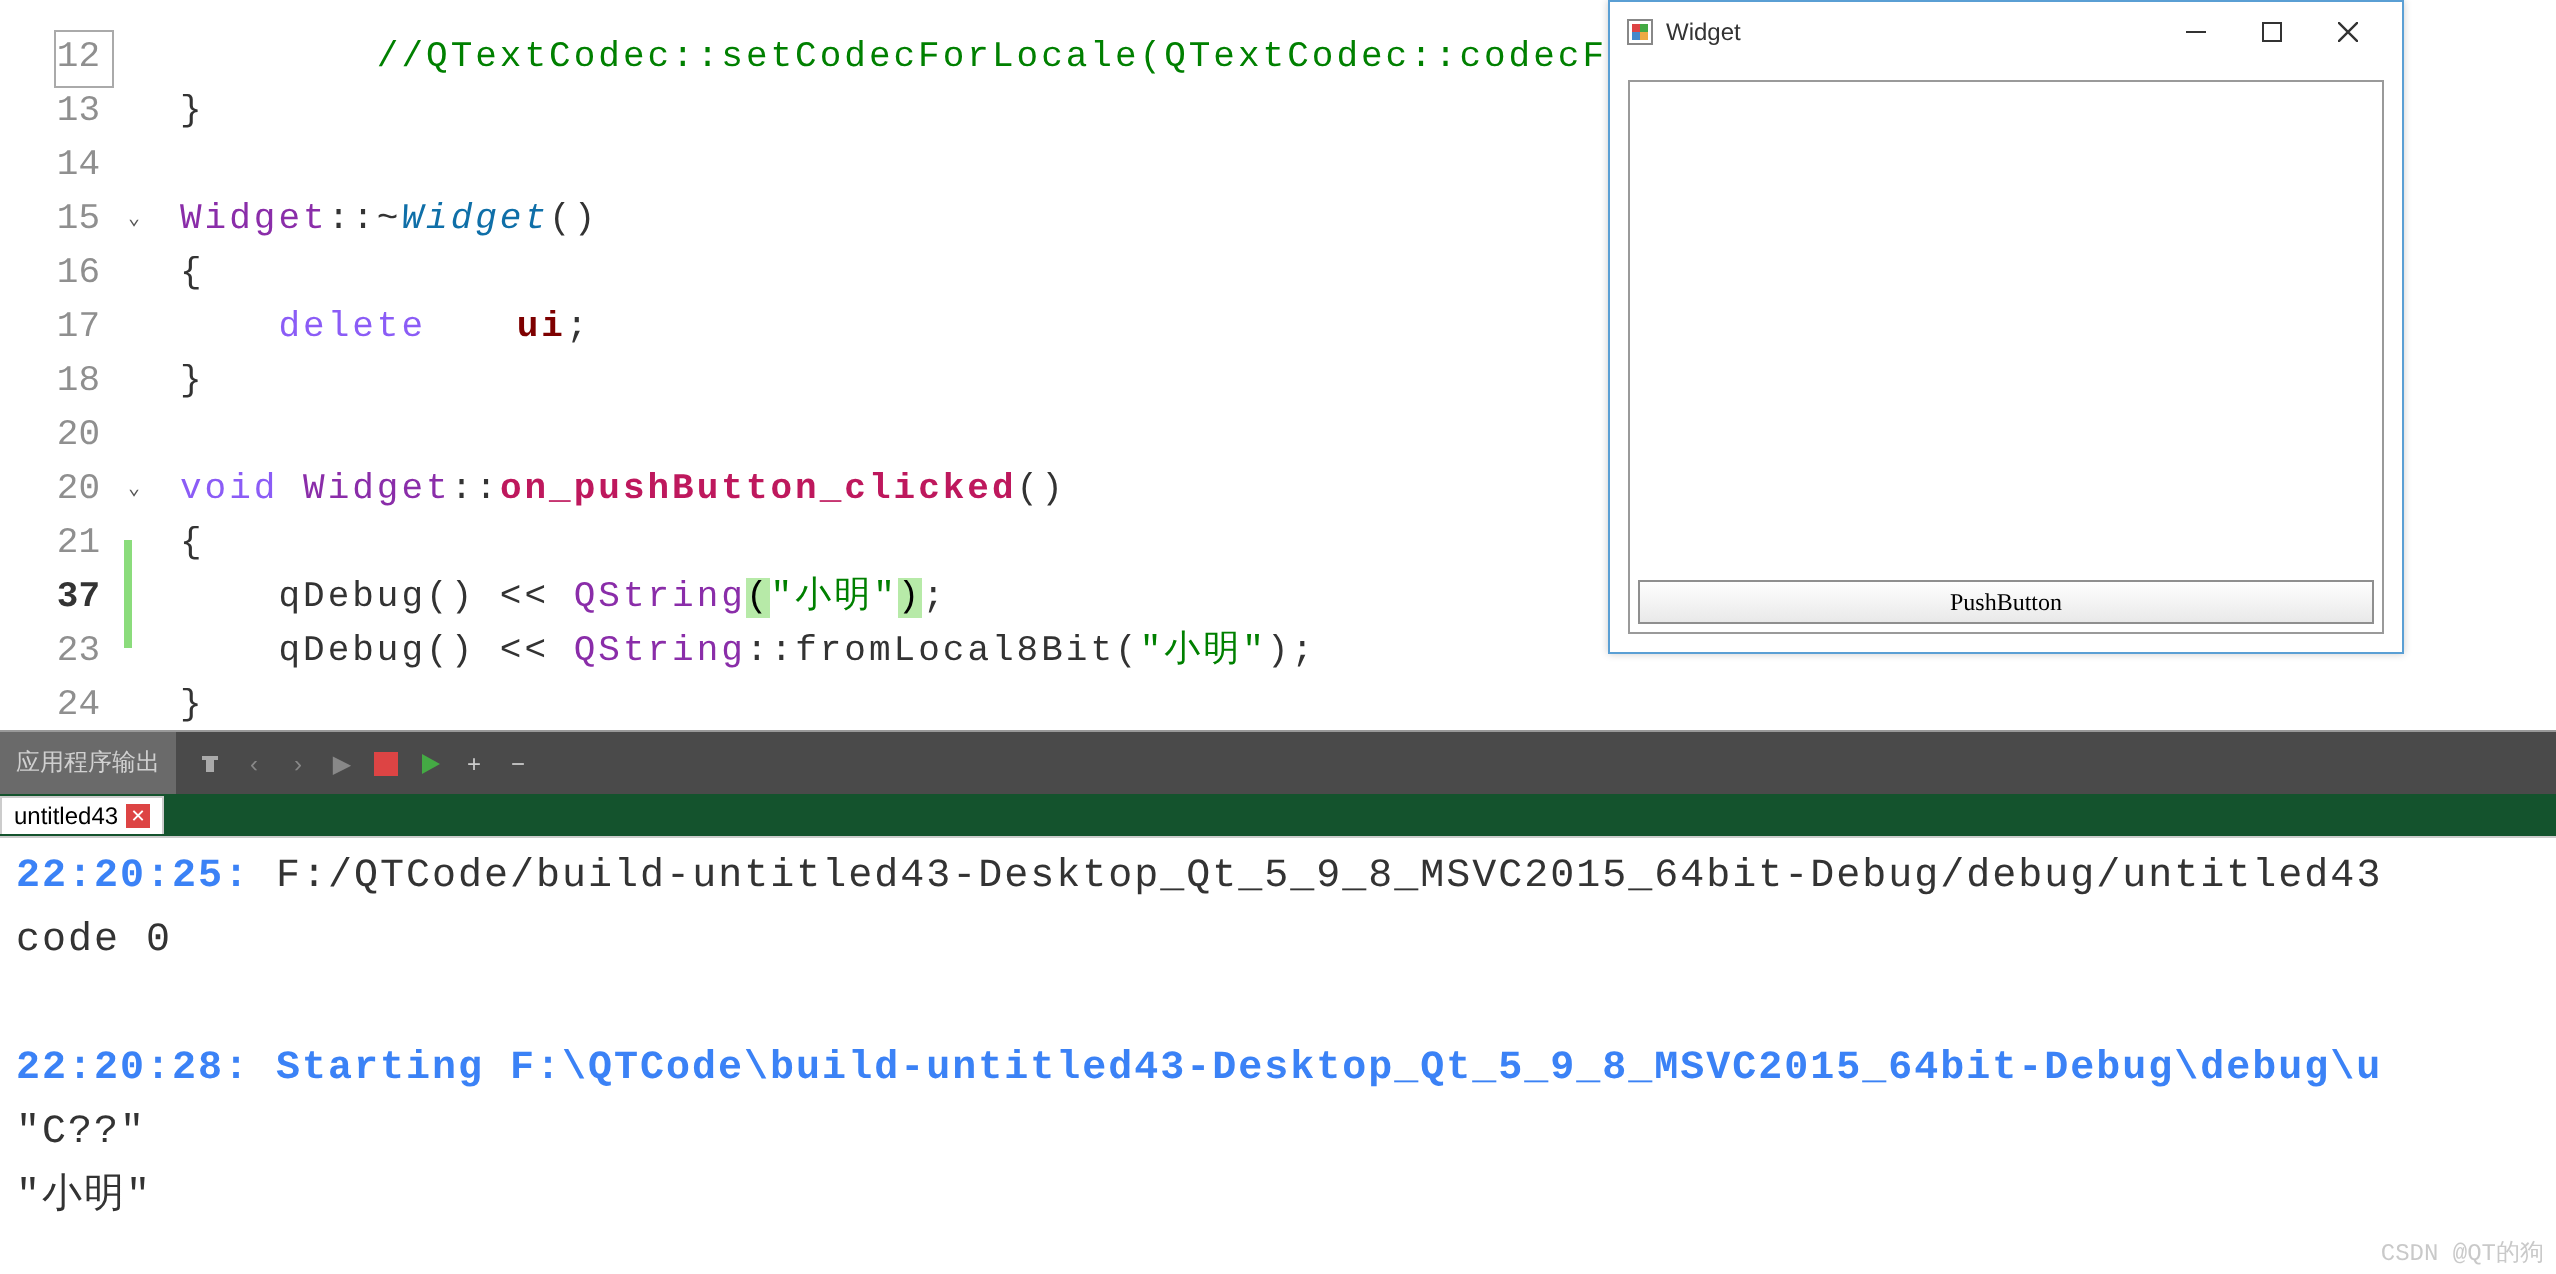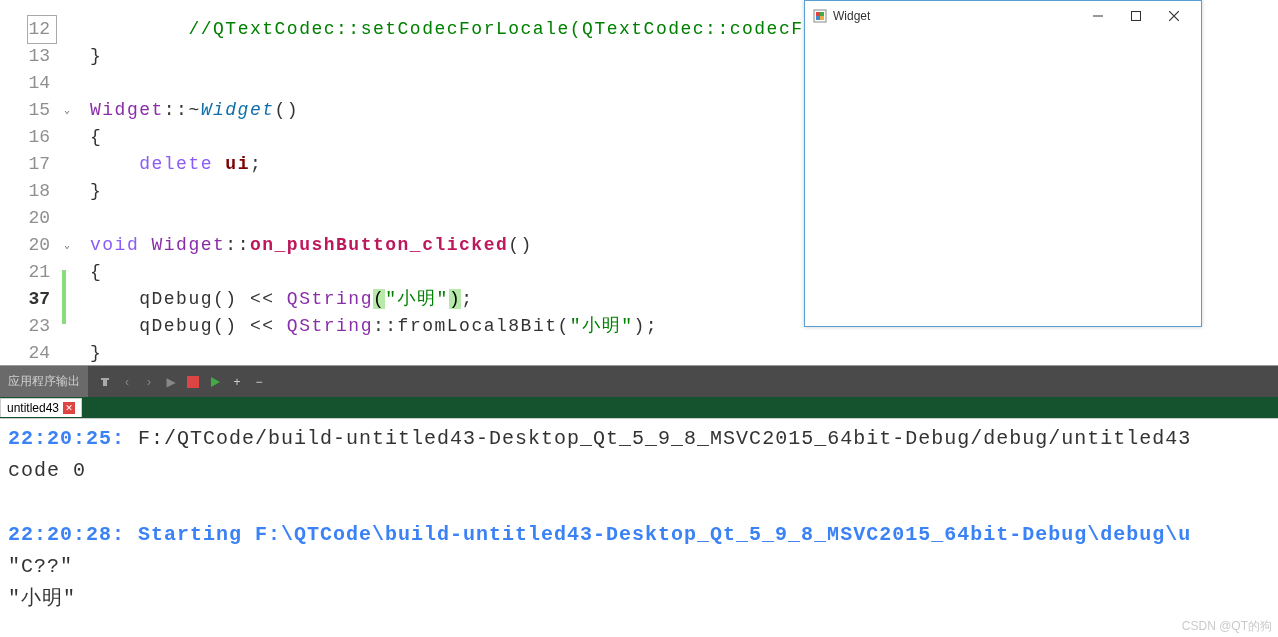--- a/index.html
+++ b/index.html
@@ -62,21 +62,21 @@
   padding-left: 28px;
   font-size: 18px;
   line-height: 27px;
   letter-spacing: 1.5px;
   white-space: pre;
 }
 .code-line { height: 27px; }
 
 .kw { color: #8b5cf6; } 
 .destr { color: #0f6fa8; font-style: italic; } 
-.member { color: #7e0000; font-weight: bold; }
+.member { color: #7e0000; font-weight: bold; margin-left: 33px; }
 .func { color: #333; }
 .method { color: #be185d; font-weight: bold; }
 .class { color: #8a2da9; }
 .str { color: #008000; }
 .comment { color: #008000; }
 .punct { color: #333; }
 .highlight-paren { background: #b7eaa8; }
 .op { color: #333; }
 
 
@@ -223,21 +223,21 @@
   font-size: 12px;
   display: flex;
   align-items: center;
   justify-content: center;
   cursor: pointer;
 }
 .watermark {
   position: absolute;
   bottom: 2px;
   right: 6px;
-  font-family: Liberation Sans, sans-serif;
+  font-family: Liberation Mono, monospace;
   font-size: 12px;
   color: rgba(120,120,120,0.4);
   pointer-events: none;
 }
 </style>
 </head>
 <body>
 
 <div class="editor">
   <div class="gutter" id="gutter">
@@ -342,15 +342,20 @@
       <svg width="10" height="10">
           <rect x="0.5" y="0.5" width="9" height="9" fill="none" stroke="#333"></rect>
         </svg>
     </span>
     <span class="winbtn">
       <svg width="10" height="10">
           <path d="M0 0l10 10M10 0L0 10" stroke="#333" stroke-width="1.2"></path>
         </svg>
     </span>
   </div>
+  <div class="widget-body">
+    <div class="widget-inner">
+      <div class="push-button">PushButton</div>
+    </div>
+  </div>
 </div>
 
 <div class="watermark">CSDN @QT的狗</div>
 
 </body></html>

